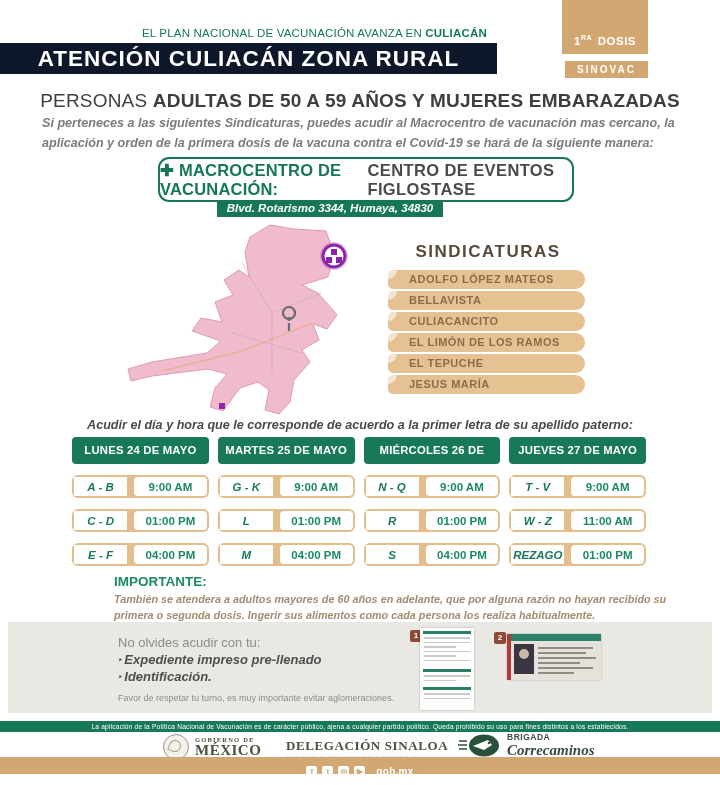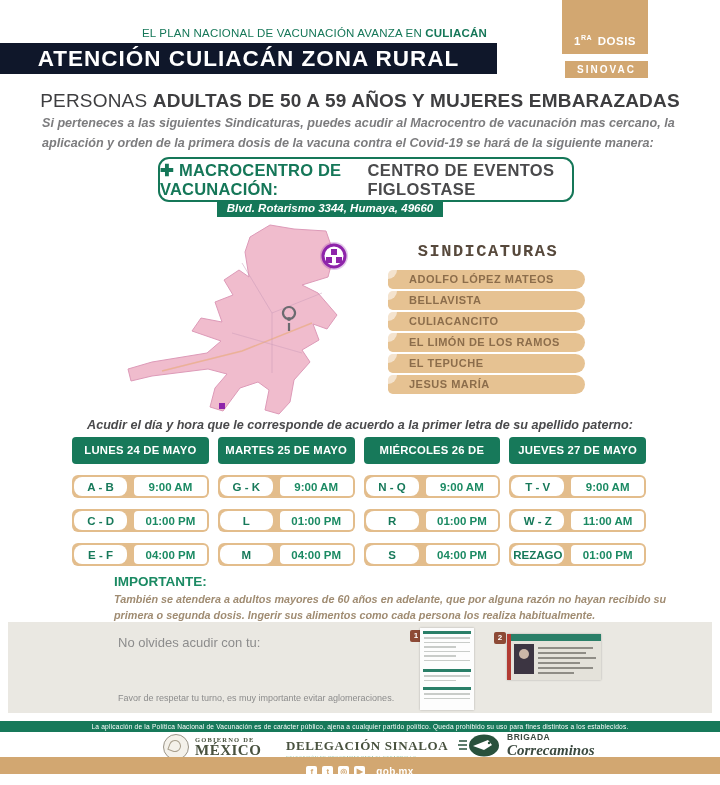--- a/index.html
+++ b/index.html
@@ -34,39 +34,39 @@
     align-items:center;justify-content:center;line-height:1.15;}
   .center-box .l1{color:#157758;font-weight:800;font-size:16.5px;letter-spacing:.2px;}
   .center-box .l1 .cross{margin-right:5px;}
   .center-box .l2{color:#4a4a4c;font-weight:800;font-size:16.5px;letter-spacing:.4px;}
   .address-bar{position:absolute;left:217px;top:200px;width:226px;height:17px;background:#157758;
     color:#fff;font-size:11.5px;font-weight:bold;font-style:italic;text-align:center;line-height:17px;}
   
   .map-wrap{position:absolute;left:122px;top:223px;width:252px;height:196px;}
   
   .sind-title{position:absolute;left:388px;top:242px;width:200px;text-align:center;
-    font-size:17px;font-weight:800;color:#57493c;letter-spacing:1.5px;font-family:Liberation Mono, monospace;}
+    font-size:17px;font-weight:800;color:#57493c;letter-spacing:1.5px;}
   .sind-list{position:absolute;left:388px;top:270px;width:197px;display:flex;
     flex-direction:column;gap:2.5px;}
   .sind-pill{height:18.5px;background:#e6c292;border-radius:5px 10px 10px 5px;
     color:#8c6d4b;font-weight:800;font-size:11px;line-height:18.5px;padding-left:21px;
     letter-spacing:.5px;position:relative;}
   .sind-pill::before{content:"";position:absolute;left:0;top:0;width:9px;height:9px;
     background:#ffffff;border-bottom-right-radius:9px;opacity:.55;}
   
   .sched-note{position:absolute;left:0;top:418px;width:720px;text-align:center;
     font-size:12.6px;font-weight:bold;font-style:italic;color:#4a4a4c;}
   .sched-grid{position:absolute;left:72px;top:437px;width:574px;display:grid;
     grid-template-columns:repeat(4,1fr);column-gap:9px;row-gap:11px;}
   .col-head{height:27px;background:#17795a;border-radius:4px;color:#fff;font-weight:800;
     font-size:11.3px;text-align:center;line-height:27px;letter-spacing:.2px;}
   .slot{height:23px;background:#e3bd8c;border-radius:6px;padding:2px;display:flex;gap:7px;
     box-sizing:border-box;}
-  .slot .lt{width:40%;background:#fff;border-radius:8px;color:#17795a;font-weight:800;
-    font-size:11.5px;display:flex;align-items:center;justify-content:center;}
+  .slot .lt{width:40%;background:#fff;border-radius:0;color:#17795a;font-weight:800;
+    font-size:11.5px;display:flex;align-items:center;justify-content:center;font-style:italic;}
   .slot .tm{flex:1;background:#fff;border-radius:4px;color:#1b8a63;font-weight:800;
     font-size:11.5px;display:flex;align-items:center;justify-content:center;}
   
   .important-label{position:absolute;left:114px;top:574px;font-size:13.5px;font-weight:800;
     color:#1b8a63;}
   .important-text{position:absolute;left:114px;top:591px;width:560px;font-size:10.8px;
     font-style:italic;font-weight:600;color:#a08c72;line-height:1.5;}
   
   .gray-box{position:absolute;left:8px;top:622px;width:704px;height:91px;background:#eae8e2;}
   .remind-intro{position:absolute;left:110px;top:13px;font-size:13px;color:#8c8c8c;}
@@ -130,21 +130,21 @@
 
   <div class="main-heading">
     <span class="pref">PERSONAS </span><span class="bold">ADULTAS DE 50 A 59 AÑOS Y MUJERES EMBARAZADAS</span>
   </div>
   <div class="intro">Si perteneces a las siguientes Sindicaturas, puedes acudir al Macrocentro de vacunación mas cercano, la aplicación y orden de la primera dosis de la vacuna contra el Covid-19 se hará de la siguiente manera:</div>
 
   <div class="center-box">
     <div class="l1"><span class="cross">✚</span><span>MACROCENTRO DE VACUNACIÓN:</span></div>
     <div class="l2">CENTRO DE EVENTOS FIGLOSTASE</div>
   </div>
-  <div class="address-bar">Blvd. Rotarismo 3344, Humaya, 49660</div>
+  <div class="address-bar">Blvd. Rotarismo 3344, Humaya, 34830</div>
 
   <div class="map-wrap">
     <svg width="252" height="196" viewBox="0 0 252 196">
       <path d="M128,14 L148,2 L172,6 L204,8 L212,31 L206,54 L180,62 L196,70 L215,92 L205,106 L191,101 L197,117 L180,127 L188,139 L172,157 L168,179 L157,191 L143,187 L147,167 L136,159 L118,165 L101,188 L88,184 L93,165 L105,151 L86,146 L30,153 L9,158 L6,146 L30,139 L85,130 L99,118 L70,108 L79,95 L100,99 L93,79 L111,72 L102,57 L117,47 L127,54 L123,29 Z" fill="#f0bccd" stroke="#dd9ab8" stroke-width="1"></path>
       <path d="M40,148 L120,128 L190,100" stroke="#e8a86c" stroke-width="1.5" fill="none" opacity="0.55"></path>
       <path d="M120,40 L150,90 L150,150" stroke="#c79ab8" stroke-width="1" fill="none" opacity="0.5"></path>
       <path d="M150,90 L200,70 M110,110 L180,130" stroke="#c79ab8" stroke-width="1" fill="none" opacity="0.45"></path>
       <rect x="97" y="180" width="6" height="6" fill="#8e24aa"></rect>
       <g>
         <path d="M167,96 a6,6 0 1 1 0.01,0 M167,100 l0,8" stroke="#6b6b70" stroke-width="2.2" fill="none"></path>
@@ -227,20 +227,24 @@
         <div class="lt">REZAGO</div>
         <div class="tm">01:00 PM</div>
       </div>
   </div>
 
   <div class="important-label">IMPORTANTE:</div>
   <div class="important-text">También se atendera a adultos mayores de 60 años en adelante, que por alguna razón no hayan recibido su primera o segunda dosis. Ingerir sus alimentos como cada persona los realiza habitualmente.</div>
 
   <div class="gray-box">
     <div class="remind-intro">No olvides acudir con tu:</div>
+    <div class="remind-items">
+      <div><span class="blt">‣</span><span>Expediente impreso pre-llenado</span></div>
+      <div><span class="blt">‣</span><span>Identificación.</span></div>
+    </div>
     <div class="remind-note">Favor de respetar tu turno, es muy importante evitar aglomeraciones.</div>
 
     <div class="doc-badge badge1">1</div>
     <div class="doc1">
       <div class="bar"></div>
         <div class="line"></div>
         <div class="line"></div>
         <div class="line short"></div>
       <div class="line"></div>
         <div class="line short"></div>

